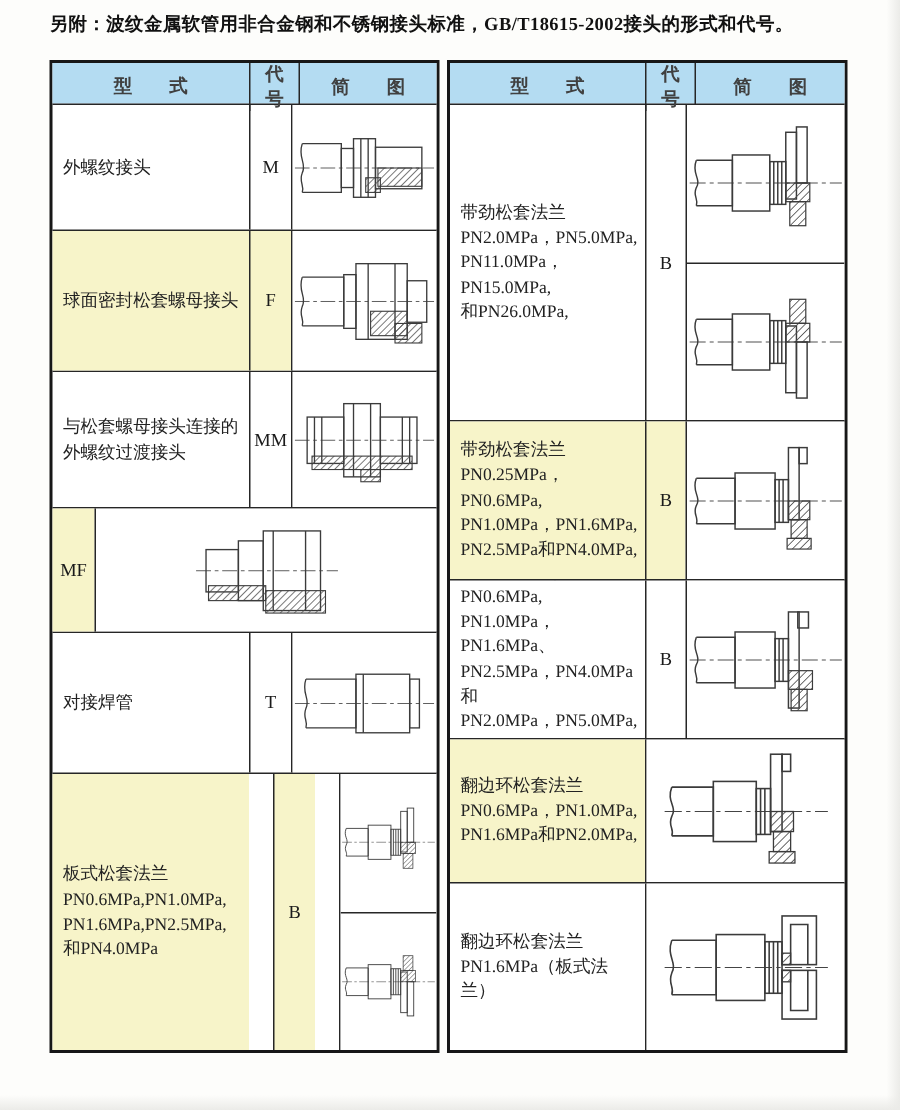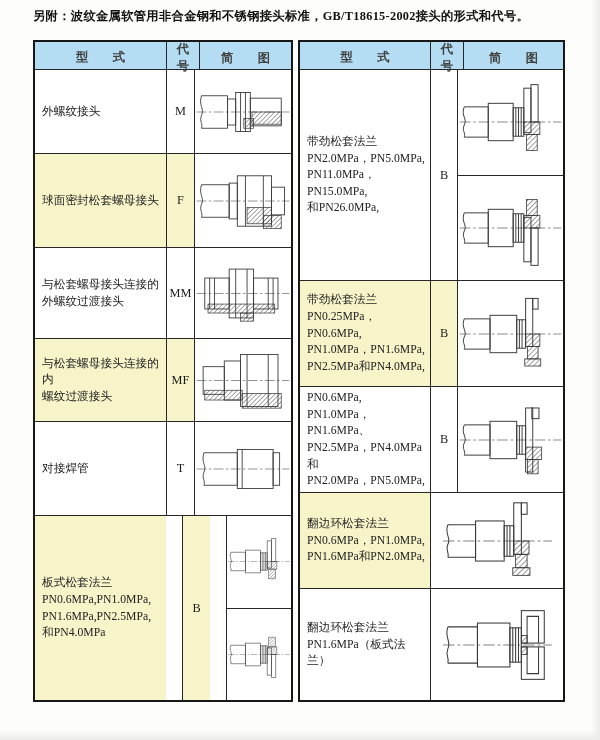--- a/index.html
+++ b/index.html
@@ -119,22 +119,20 @@
               <rect x="72" y="25" width="30" height="38" stroke="#3b3b3b" fill="none" stroke-width="1.1"></rect>
               <line x1="90" y1="25" x2="90" y2="63" stroke="#3b3b3b" fill="none" stroke-width="1.1"></line>
               <line x1="96" y1="25" x2="96" y2="63" stroke="#3b3b3b" fill="none" stroke-width="1.1"></line>
               <rect x="16" y="57" width="82" height="11" fill="url(#hp3)" stroke="#3b3b3b" stroke-width="0.9"></rect>
               <rect x="56" y="68" width="16" height="10" fill="url(#hp3)" stroke="#3b3b3b" stroke-width="0.9"></rect>
             </svg>
           </div>
         </div>
       </div>
       <div class="row" style="height: 83px;">
-        <div class="cell c-type hl">与松套螺母接头连接的内
-螺纹过渡接头</div>
         <div class="cell c-code hl">MF</div>
         <div class="cell c-sketch">
           <div class="sub">
             <svg width="98" height="73" viewBox="0 0 118 88" preserveAspectRatio="xMidYMid meet">
               <defs>
                 <pattern id="hp4" width="4" height="4" patternUnits="userSpaceOnUse" patternTransform="rotate(45)">
                   <line x1="0" y1="0" x2="0" y2="4" stroke="#4a4a4a" stroke-width="1.2"></line>
                 </pattern>
               </defs>
               <line x1="2" y1="44" x2="116" y2="44" stroke="#444" stroke-width="0.7" stroke-dasharray="12 3 3 3"></line>

